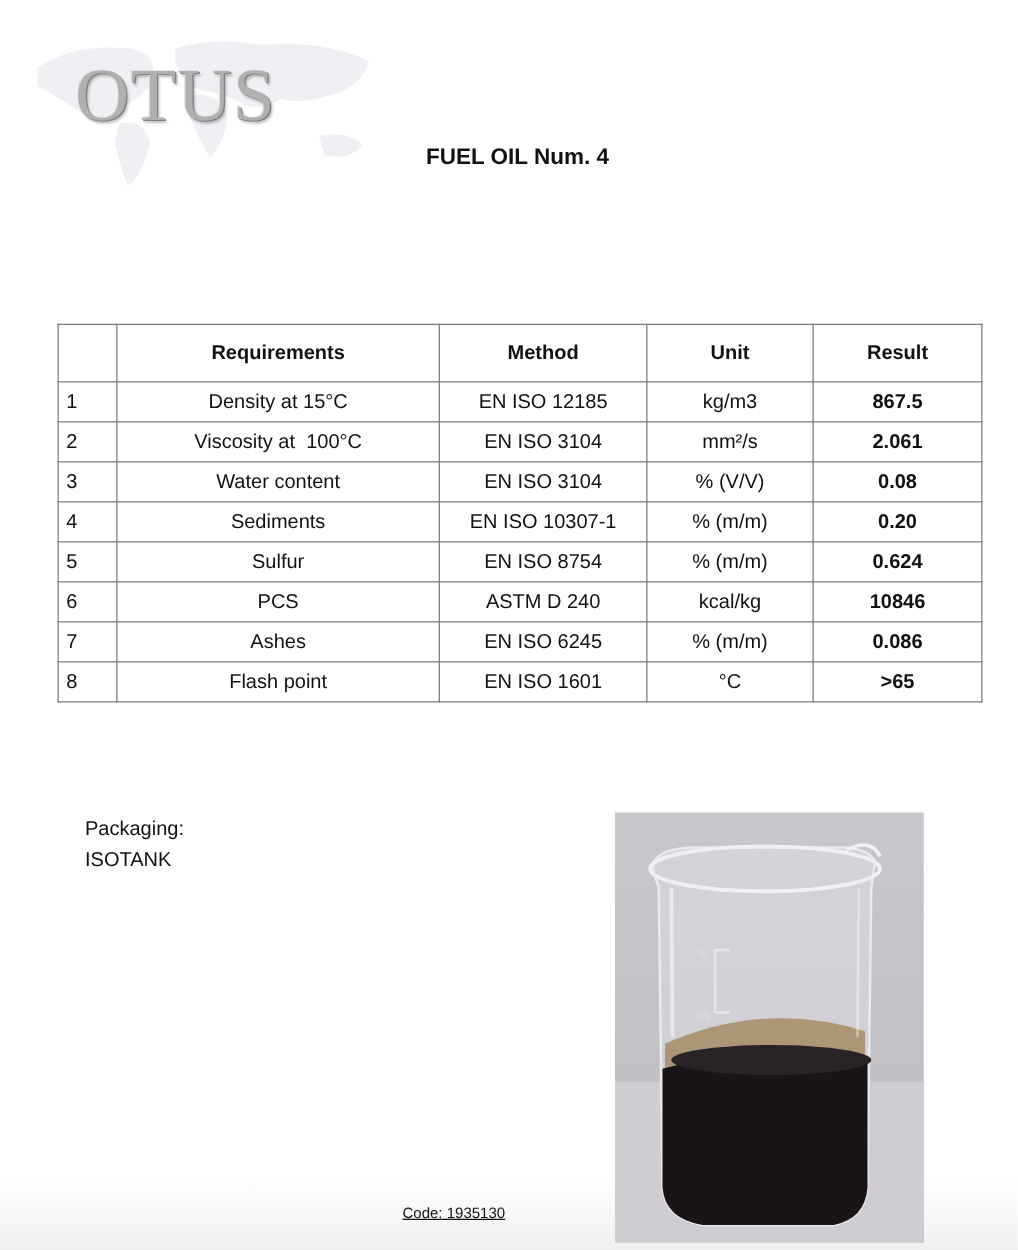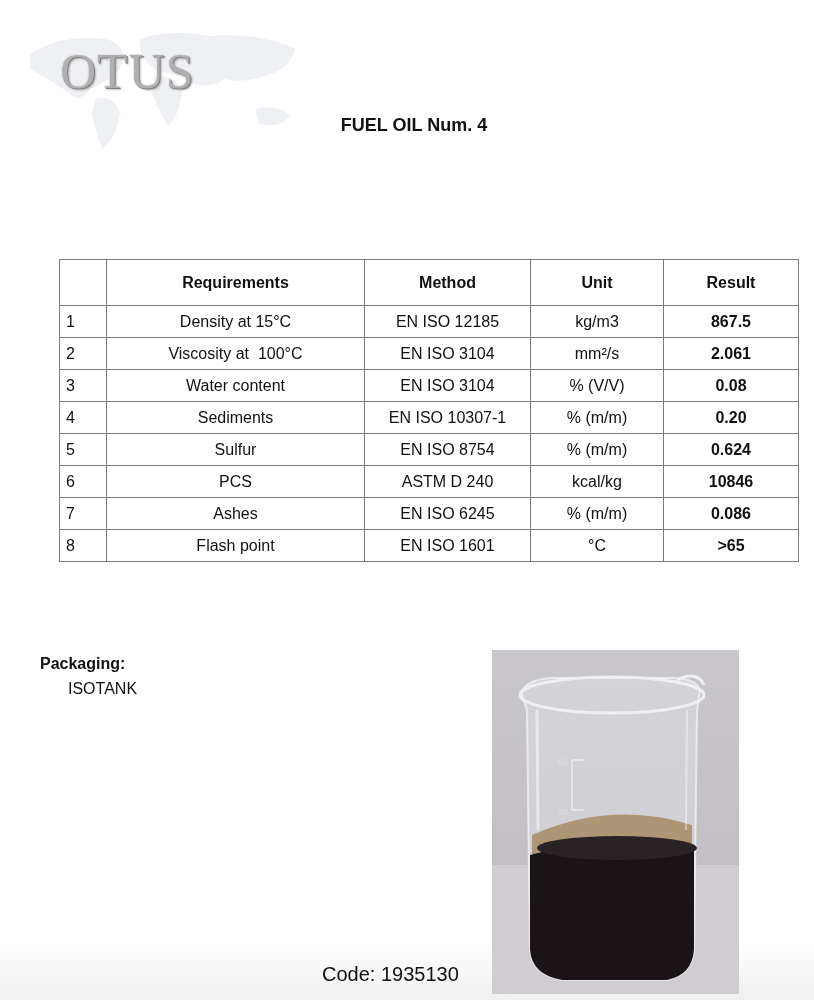--- a/index.html
+++ b/index.html
@@ -5,45 +5,45 @@
   html, body { margin: 0; padding: 0; }
   body {
     width: 814px; height: 1000px; position: relative; overflow: hidden;
     background: linear-gradient(to bottom, #ffffff 0%, #ffffff 94%, #f0f0f0 100%);
     font-family: "Liberation Sans", sans-serif; color: #111;
   }
   .logo-wrap { position: absolute; left: 10px; top: 14px; width: 300px; height: 140px; }
   .map-bg { position: absolute; left: 0; top: 0; width: 300px; height: 140px; }
   .logo-text {
     position: absolute; left: 50px; top: 32px;
-    font-family: "Liberation Serif", serif; font-size: 50px; letter-spacing: 1px;
+    font-family: "Liberation Serif", serif; font-size: 60px; letter-spacing: 1px;
     color: #b0b0b0;
     text-shadow: 1px 1px 0 #808080, -1px -1px 0 #e6e6e6, 2px 2px 2px rgba(0,0,0,0.25);
     line-height: 1;
   }
   .doc-title {
     position: absolute; left: 0; width: 828px; top: 115px; text-align: center;
     font-weight: bold; font-size: 18px;
   }
   table.spec {
-    position: absolute; left: 59px; top: 259px; width: 740px;
+    position: absolute; left: 46px; top: 259px; width: 740px;
     border-collapse: collapse; font-size: 16px;
   }
   table.spec td, table.spec th {
     border: 1.5px solid #7a7a7a; padding: 0 6px; height: 31px;
   }
   table.spec th { height: 45px; font-weight: bold; font-size: 16px; text-align: center; }
   .c-num { width: 34px; text-align: left; }
   .c-req { width: 245px; text-align: center; }
   .c-method { width: 153px; text-align: center; }
   .c-unit { width: 120px; text-align: center; }
   .c-res { text-align: center; font-weight: bold; }
-  .pack-label { position: absolute; left: 40px; top: 655px; font-weight: bold; font-size: 16px; }
+  .pack-label { position: absolute; left: 68px; top: 655px; font-weight: normal; font-size: 16px; }
   .pack-value { position: absolute; left: 56px; top: 680px; font-size: 16px; margin-left: 12px; }
-  .code { position: absolute; left: 322px; top: 963px; font-size: 20px; }
+  .code { position: absolute; left: 322px; top: 963px; font-size: 12px; text-decoration: underline; }
   .photo {
     position: absolute; left: 492px; top: 650px; width: 247px; height: 344px;
     background: linear-gradient(to bottom, #c9c7cc 0%, #c2c0c5 60%, #b7b5ba 100%);
     overflow: hidden;
   }
 </style>
 </head>
 <body>
 
 <div class="logo-wrap">

